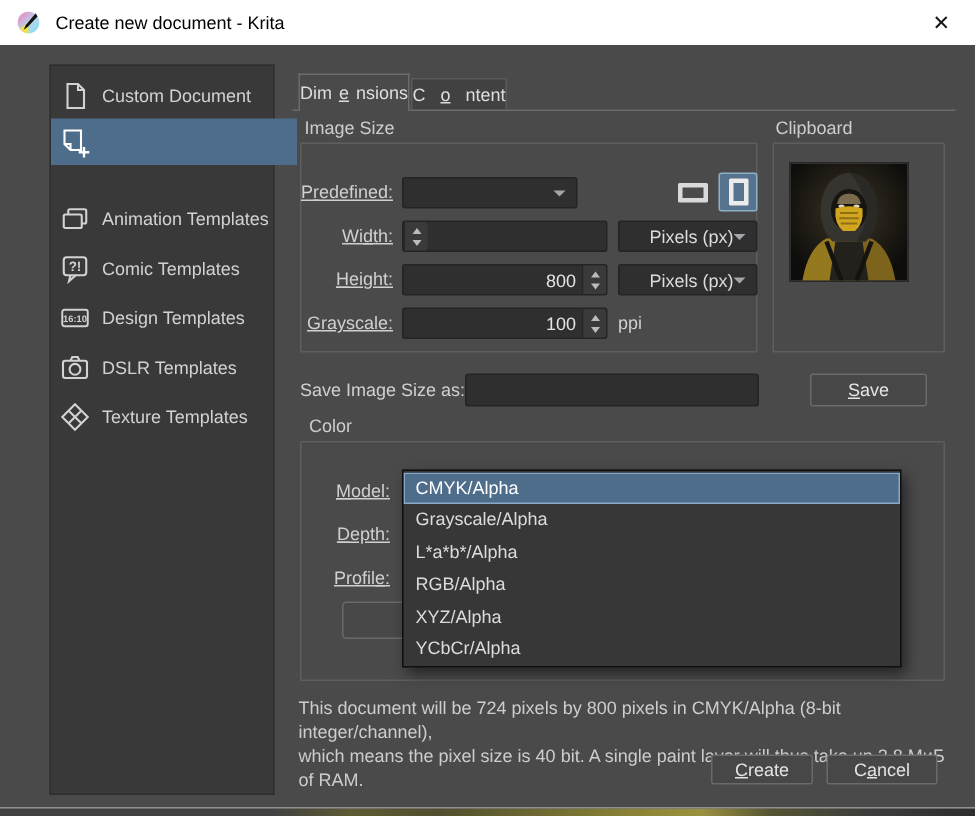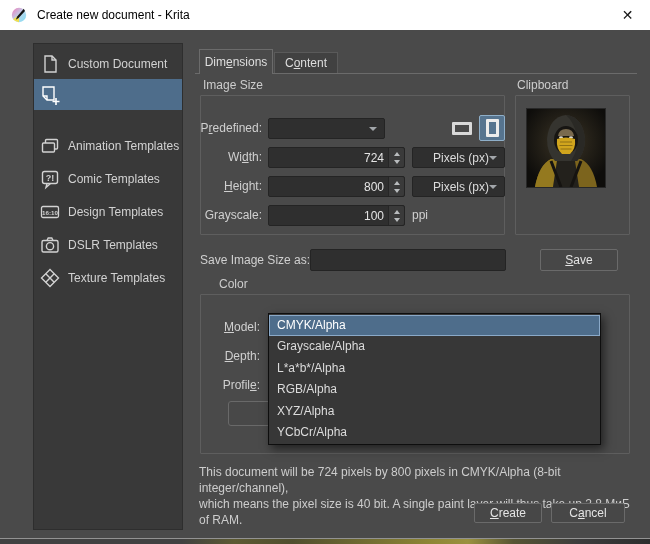--- a/index.html
+++ b/index.html
@@ -13,37 +13,37 @@
   .win-title{margin-left:10px;color:#000;font-size:12px;white-space:nowrap;}
   .close-btn{position:absolute;right:0;top:0;width:45px;height:30px;display:flex;align-items:center;justify-content:center;color:#151515;font-size:14px;cursor:default;}
 
   
   .dialog{position:absolute;left:0;top:30px;width:650px;height:508px;background:#4a4a4a;}
   .behind{position:absolute;left:0;top:538px;width:650px;height:6px;border-top:1px solid #929292;
     background:linear-gradient(90deg,#414141 0%,#414141 28%,#5d5a33 36%,#504e2e 45%,#8d8535 66%,#9a9140 72%,#565433 79%,#3c3c3c 89%,#2d2d2d 100%);}
 
   
   .sidebar{position:absolute;left:33px;top:13px;width:150px;height:487px;background:#393939;border:1px solid #2e2e2e;box-sizing:border-box;}
-  .sitem{position:absolute;left:0;width:148px;height:31px;display:flex;align-items:center;gap:7px;padding-left:5px;box-sizing:border-box;color:#d2d2d2;}
+  .sitem{position:absolute;left:0;width:164px;height:31px;display:flex;align-items:center;gap:7px;padding-left:5px;box-sizing:border-box;color:#d2d2d2;}
   .sitem.sel{background:#4e6d8b;color:#ffffff;}
   .sicon{width:22px;height:22px;flex:0 0 22px;}
   .sicon svg{display:block;width:22px;height:22px;}
   .slabel{white-space:nowrap;}
 
   
   .tabline{position:absolute;left:195px;top:43px;width:442px;border-top:1px solid #6b6b6b;z-index:1;}
-  .tab{position:absolute;display:flex;align-items:center;justify-content:center;box-sizing:border-box;color:#dedede;}
+  .tab{position:absolute;display:flex;align-items:center;justify-content:space-between;box-sizing:border-box;color:#dedede;}
   .tab-active{left:199px;top:19px;width:74px;height:25px;background:#4a4a4a;border:1px solid #6b6b6b;border-bottom:none;z-index:2;}
   .tab-inactive{left:274px;top:22px;width:64px;height:21px;background:#414141;border:1px solid #5a5a5a;border-bottom:none;}
 
   
   .glabel{position:absolute;color:#cdcdcd;line-height:14px;}
   .gbox{position:absolute;border:1px solid #5e5e5e;border-radius:1px;box-sizing:border-box;}
 
-  .flabel{position:absolute;text-align:right;color:#d0d0d0;line-height:21px;height:21px;padding-right:3px;box-sizing:border-box;white-space:nowrap;}
+  .flabel{position:absolute;text-align:right;color:#d0d0d0;line-height:21px;height:21px;padding-right:3px;box-sizing:border-box;white-space:nowrap;text-decoration:underline;}
   .u{text-decoration:underline;text-underline-offset:1px;}
 
   
   .combo{position:absolute;height:21px;background:#2f2f2f;border:1px solid #242424;border-radius:2px;display:flex;align-items:center;box-sizing:border-box;}
   .combo-text{flex:1;padding-left:20px;color:#dcdcdc;white-space:nowrap;overflow:hidden;}
   .caret{width:0;height:0;border-left:4px solid transparent;border-right:4px solid transparent;border-top:4px solid #a2a6aa;margin-right:7px;flex:0 0 auto;}
 
   .spin{position:absolute;height:21px;background:#2f2f2f;border:1px solid #242424;border-radius:2px;display:flex;box-sizing:border-box;}
   .spin-val{flex:1;min-width:0;background:transparent;border:none;outline:none;color:#e4e4e4;
     font-family:"Liberation Sans",sans-serif;font-size:12px;text-align:right;padding:0 4px 0 0;}
@@ -198,21 +198,20 @@
       <span class="land-icon"></span>
     </div>
     <div class="orient-btn selected" style="left:479px;top:85px">
       <span class="port-icon"></span>
     </div>
 
     <div class="flabel" style="left:200px;top:117px;width:65px">
       <span>Wi</span><span class="u">d</span><span>th:</span>
     </div>
     <div class="spin" style="left:268px;top:117px;width:137px">
-      <input class="spin-val" value="724" style="">
       <div class="spin-btns">
         <div class="arr-up"></div>
         <div class="arr-dn"></div>
       </div>
     </div>
     <div class="combo" style="left:412px;top:117px;width:93px">
       <span class="combo-text">Pixels (px)</span>
       <span class="caret"></span>
     </div>
 
@@ -268,21 +267,21 @@
     </div>
 
     <div class="plain" style="left:200px;top:219px;line-height:22px">Save Image Size as:</div>
     <input class="text-input" style="left: 310px; top: 219px; width: 196px; height: 22px;" value="">
     <div class="btn" style="left:540px;top:219px;width:78px;height:22px">
       <span></span>
         <span class="u">S</span>
         <span>ave</span>
     </div>
 
-    <div class="glabel" style="left:219px;top:247px">Color</div>
+    <div class="glabel" style="left:206px;top:247px">Color</div>
     <div class="gbox" style="left:200px;top:264px;width:430px;height:160px"></div>
 
     <div class="flabel" style="left:200px;top:287px;width:63px">
       <span></span><span class="u">M</span><span>odel:</span>
     </div>
     <div class="flabel" style="left:200px;top:316px;width:63px">
       <span></span><span class="u">D</span><span>epth:</span>
     </div>
     <div class="flabel" style="left:200px;top:345px;width:63px">
       <span>Profil</span><span class="u">e</span><span>:</span>

